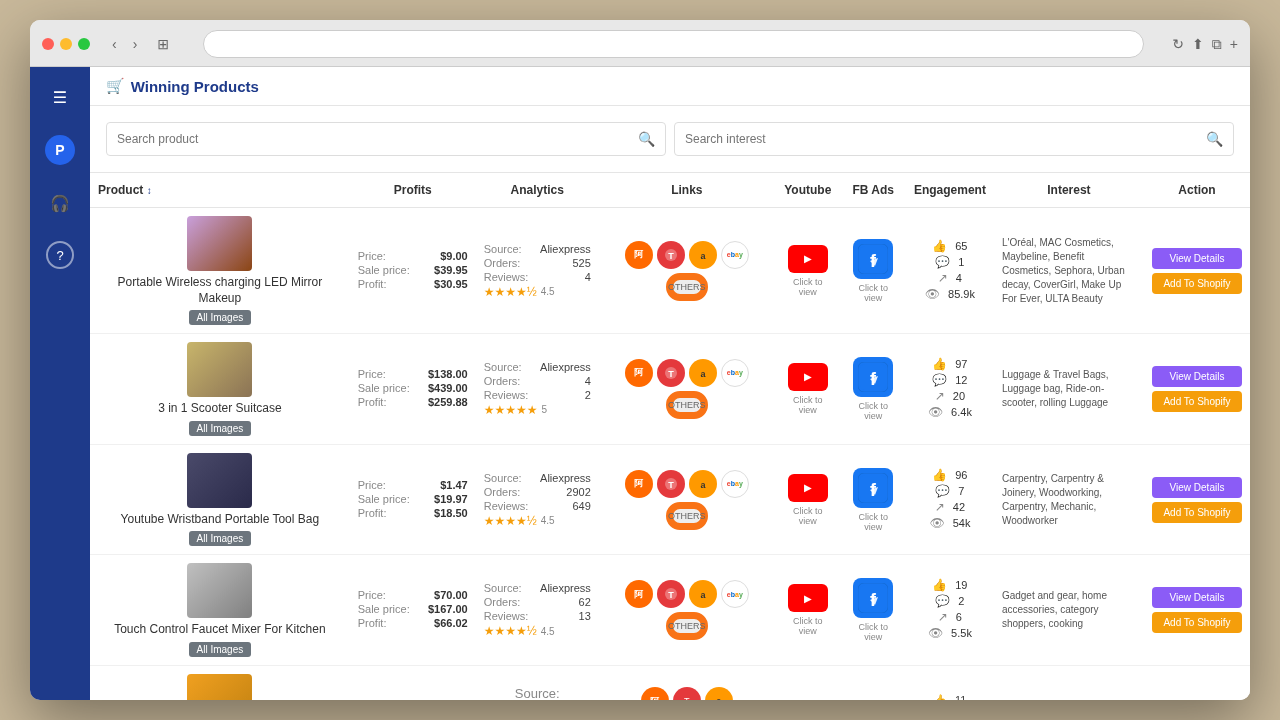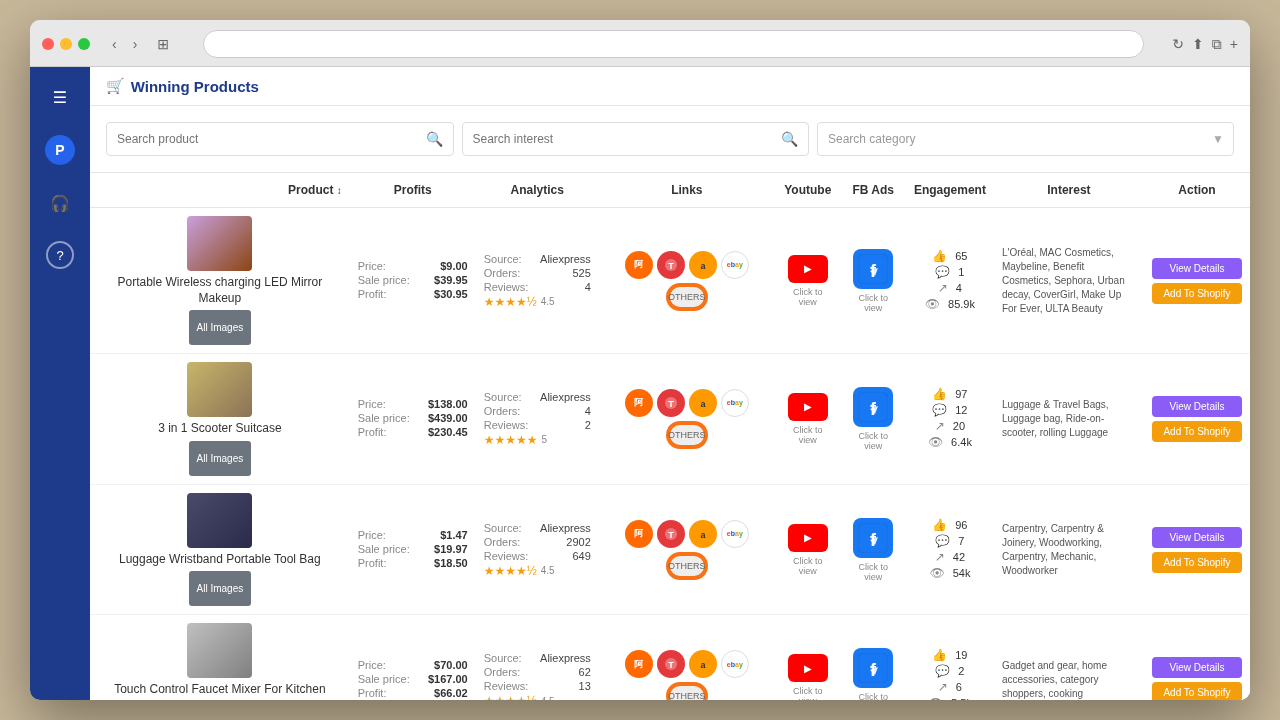--- a/index.html
+++ b/index.html
@@ -164,21 +164,21 @@
       padding: 10px 8px;
       text-align: center;
       font-weight: 600;
       font-size: 12px;
       color: #333;
       border-bottom: 1px solid #e5e5e5;
       position: sticky;
       top: 0;
       z-index: 10;
     }
-    thead th:first-child { text-align: right; }
+    thead th:first-child { text-align: left; }
     tbody tr { border-bottom: 1px solid #f0f0f0; }
     tbody td {
       padding: 8px;
       vertical-align: middle;
       text-align: center;
       font-size: 11px;
       color: #444;
     }
     .product-cell {
       display: flex;
@@ -202,21 +202,21 @@
       font-size: 12px;
       color: #333;
       text-align: center;
       line-height: 1.3;
     }
     .all-images-btn {
       background: #6c757d;
       color: white;
       border: none;
       border-radius: 3px;
-      padding: 12px 8px;
+      padding: 2px 8px;
       font-size: 10px;
       cursor: pointer;
     }
     .profits-cell { text-align: left; min-width: 110px; }
     .profit-row { display: flex; justify-content: space-between; margin-bottom: 2px; }
     .profit-label { color: #888; }
     .profit-value { font-weight: 600; color: #333; }
     .analytics-cell { text-align: left; min-width: 100px; }
     .analytic-row { display: flex; justify-content: space-between; margin-bottom: 2px; }
     .stars { color: #f59e0b; font-size: 12px; }
@@ -240,21 +240,21 @@
       color: #333; font-size: 9px; font-weight: bold; cursor: pointer;
     }
     .link-icon-ebay {
       width: 28px; height: 28px; border-radius: 50%;
       background: white; border: 1px solid #ddd;
       display: flex; align-items: center; justify-content: center;
       font-size: 8px; font-weight: bold; cursor: pointer;
     }
     .link-icon-others {
       width: 42px; height: 28px; border-radius: 14px;
-      background: #eee; border: 4px solid #f97316;
+      background: #eee; border: 7px solid #f97316;
       display: flex; align-items: center; justify-content: center;
       font-size: 9px; color: #666; cursor: pointer;
     }
     .yt-btn {
       width: 40px; height: 28px; background: #ff0000;
       border-radius: 6px; display: flex; align-items: center;
       justify-content: center; cursor: pointer; margin: 0 auto;
     }
     .yt-play { color: white; font-size: 10px; }
     .click-view { font-size: 9px; color: #888; margin-top: 4px; }
@@ -330,26 +330,20 @@
       </div>
 
       <div class="search-bar">
         <div class="search-input-wrap">
           <input class="search-input" type="text" placeholder="Search product" style="">
           <span class="search-icon-pos">🔍</span>
         </div>
         <div class="search-input-wrap">
           <input class="search-input" type="text" placeholder="Search interest" style="">
           <span class="search-icon-pos">🔍</span>
-        </div>
-        <div class="category-wrap">
-          <select class="category-select">
-            <option value="">Search category</option>
-          </select>
-          <span class="category-arrow">▼</span>
         </div>
       </div>
 
       <div class="table-container">
         <table>
           <thead>
             <tr>
               <th>Product <span class="sort-arrow">↕</span></th>
               <th>Profits</th>
               <th>Analytics</th>
@@ -496,21 +490,21 @@
         <div class="profit-row">
           <span class="profit-label">Price:</span>
           <span class="profit-value">$138.00</span>
         </div>
         <div class="profit-row">
           <span class="profit-label">Sale price:</span>
           <span class="profit-value">$439.00</span>
         </div>
         <div class="profit-row">
           <span class="profit-label">Profit:</span>
-          <span class="profit-value">$230.45</span>
+          <span class="profit-value">$259.88</span>
         </div>
       </div>
     </td>
     <td>
       <div class="analytics-cell">
         <div class="analytic-row">
           <span style="color:#888;">Source:</span>
           <span>Aliexpress</span>
         </div>
         <div class="analytic-row">
@@ -601,21 +595,21 @@
     </td>
     <td>
       <button class="view-btn">View Details</button>
       <button class="shopify-btn">Add To Shopify</button>
     </td>
   </tr>
               <tr>
     <td>
       <div class="product-cell">
         <div class="product-img" style="background: linear-gradient(135deg, #4a4a6a, #2a2a4a)"></div>
-        <div class="product-name">Luggage Wristband Portable Tool Bag</div>
+        <div class="product-name">Youtube Wristband Portable Tool Bag</div>
         <button class="all-images-btn">All Images</button>
       </div>
     </td>
     <td>
       <div class="profits-cell">
         <div class="profit-row">
           <span class="profit-label">Price:</span>
           <span class="profit-value">$1.47</span>
         </div>
         <div class="profit-row">

